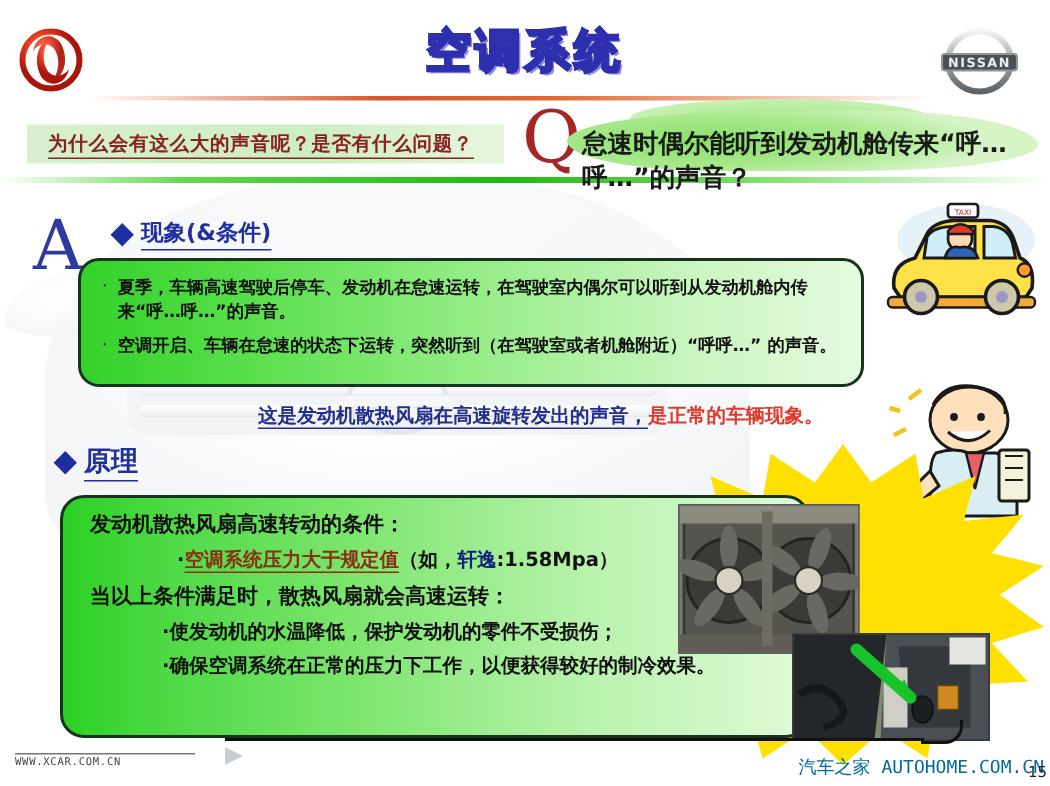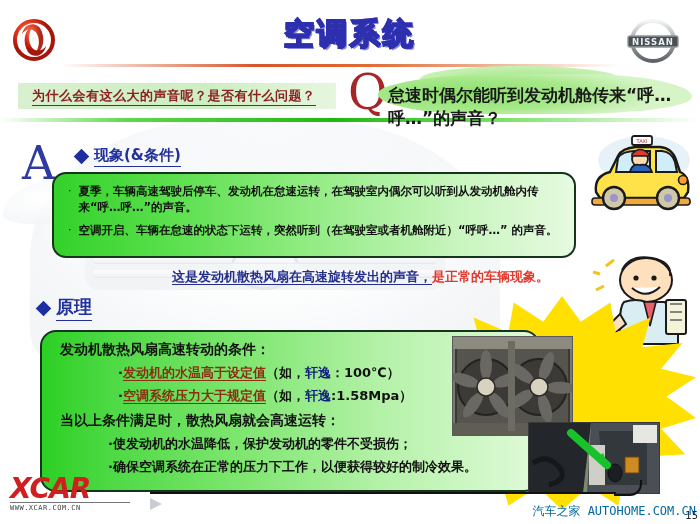--- a/index.html
+++ b/index.html
@@ -369,23 +369,20 @@
   <div class="head2">
     <span class="diamond"></span>
     <span class="txt">原理</span>
   </div>
 
   <div class="starburst"></div>
 
   <div class="panel">
     <div class="p-line">发动机散热风扇高速转动的条件：</div>
 
-    <div class="p-sub">
-      <span>·</span><span class="ul">发动机的水温高于设定值</span><span>（如，</span><span class="hi">轩逸</span><span>：100℃）</span>
-    </div>
 
     <div class="p-sub">
       <span>·</span><span class="ul">空调系统压力大于规定值</span><span>（如，</span><span class="hi">轩逸</span><span>:1.58Mpa）</span>
     </div>
 
     <div class="p-line" style="margin-top:7px">当以上条件满足时，散热风扇就会高速运转：</div>
 
     <div class="p-sub2">·使发动机的水温降低，保护发动机的零件不受损伤；</div>
     <div class="p-sub2">·确保空调系统在正常的压力下工作，以便获得较好的制冷效果。</div>
   </div>
@@ -434,21 +431,20 @@
       <path d="M4 40 Q18 30 30 44 Q40 56 20 62" fill="none" stroke="#15181b" stroke-width="5"></path>
       <rect x="104" y="2" width="24" height="18" fill="#e6e7e2"></rect>
       <path d="M42 10 L78 42" stroke="#18c22a" stroke-width="8" stroke-linecap="round"></path>
       <path d="M80 44 L66 36 L74 30 Z" fill="#18c22a"></path>
     </svg>
   </div>
 
   <div class="foot-line"></div>
   <div class="arrow-grey"></div>
   <div class="xcar">
-    <div class="big">XCAR</div>
     <div class="small">WWW.XCAR.COM.CN</div>
   </div>
 
   <div class="watermark">
     <span class="cn">汽车之家</span>
     <span>AUTOHOME.COM.CN</span>
   </div>
   <div class="pagenum">15</div>
 
 </div>

